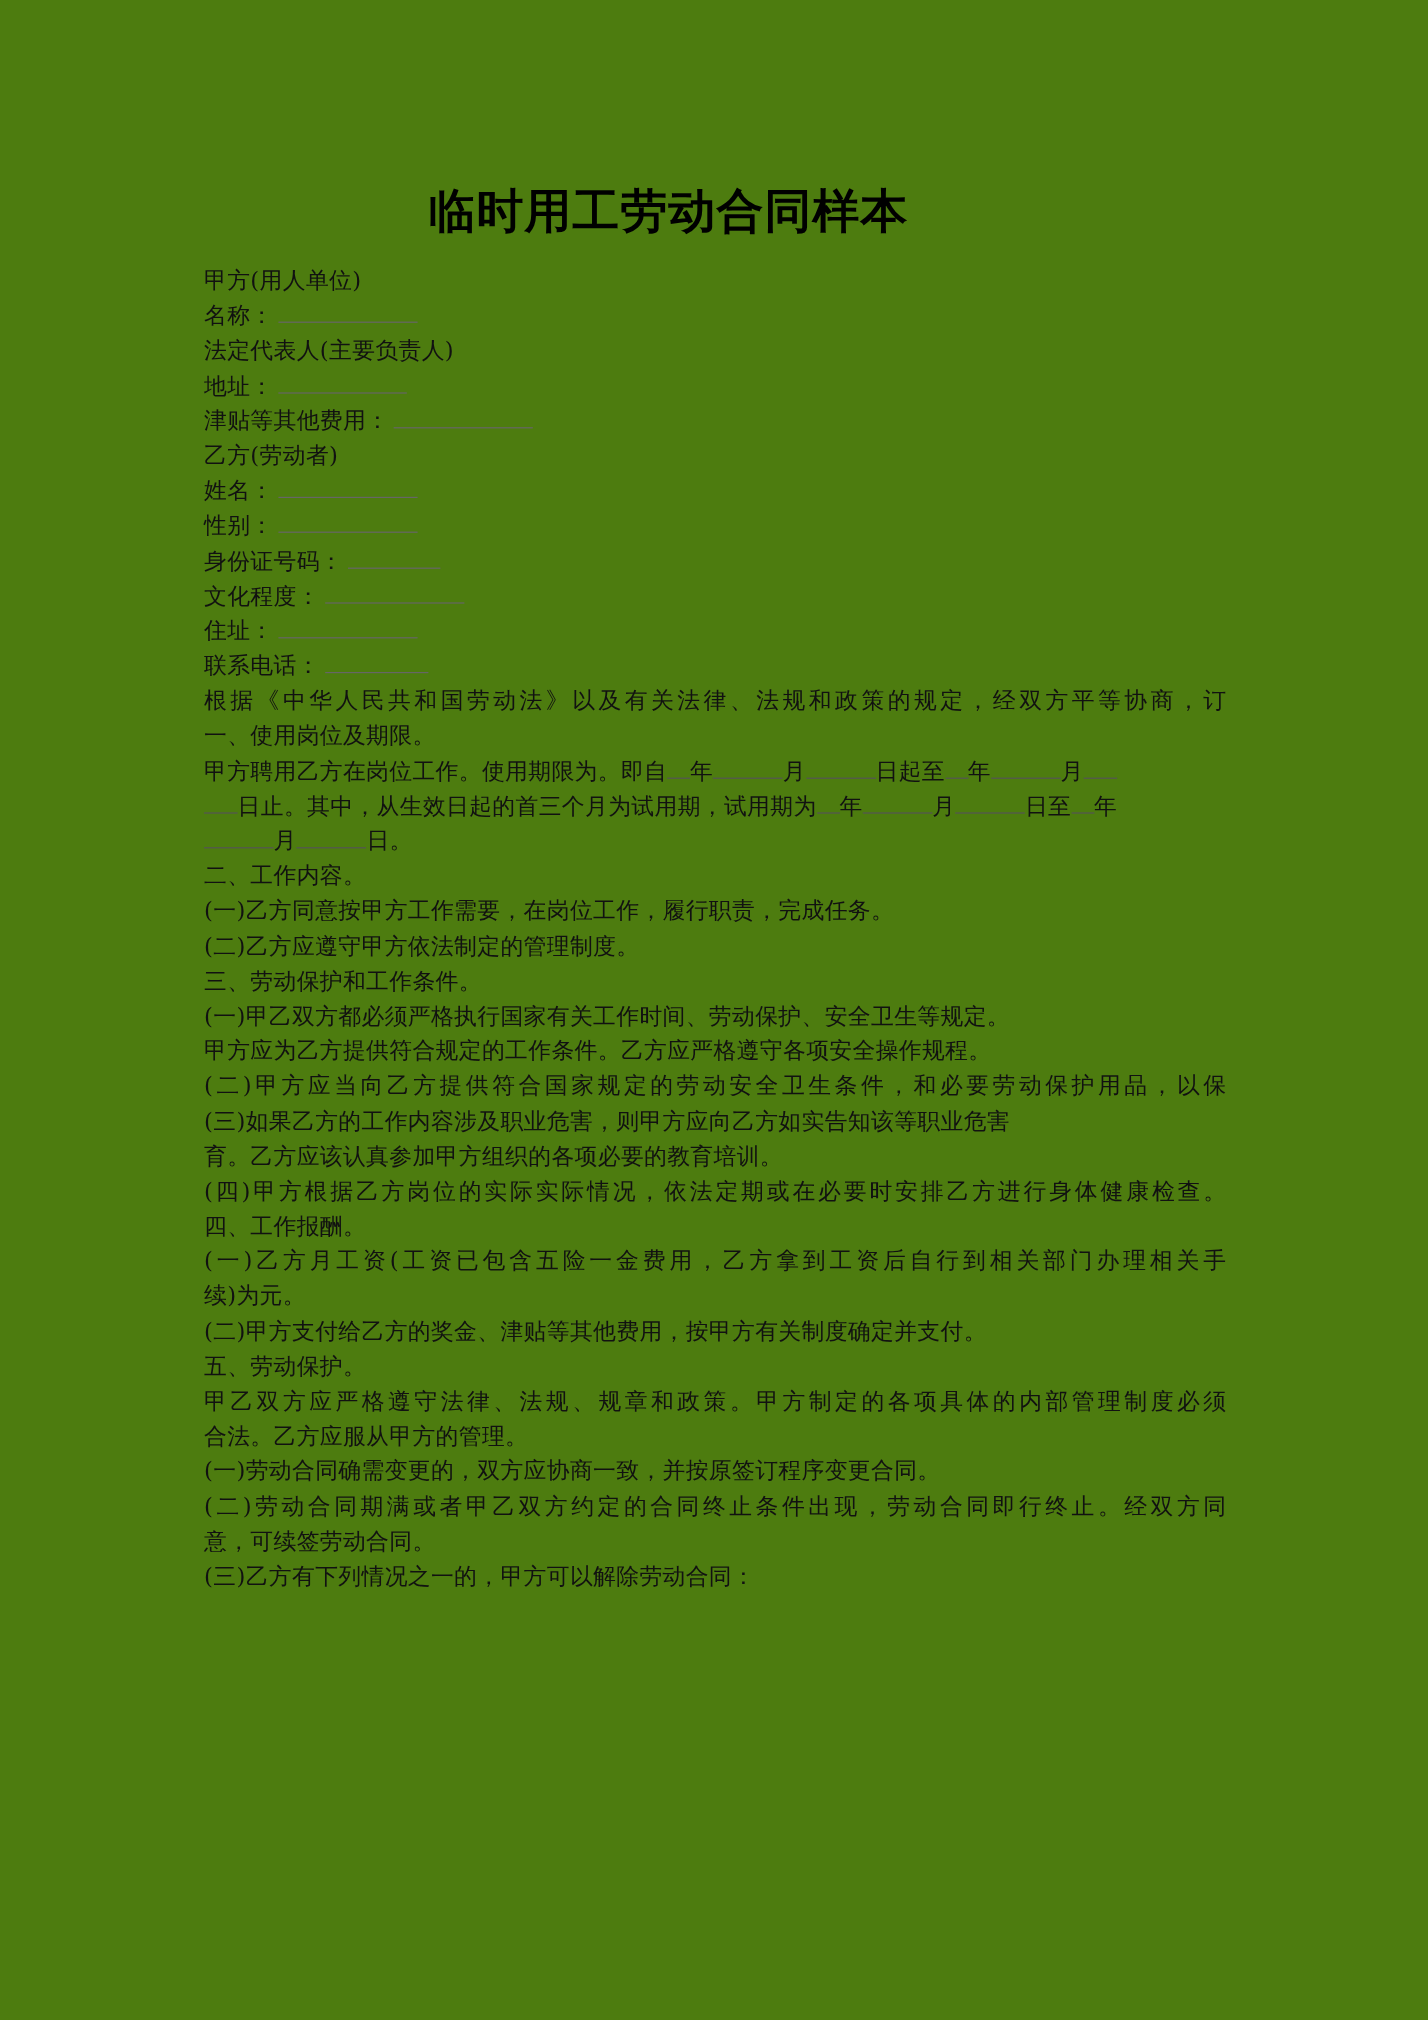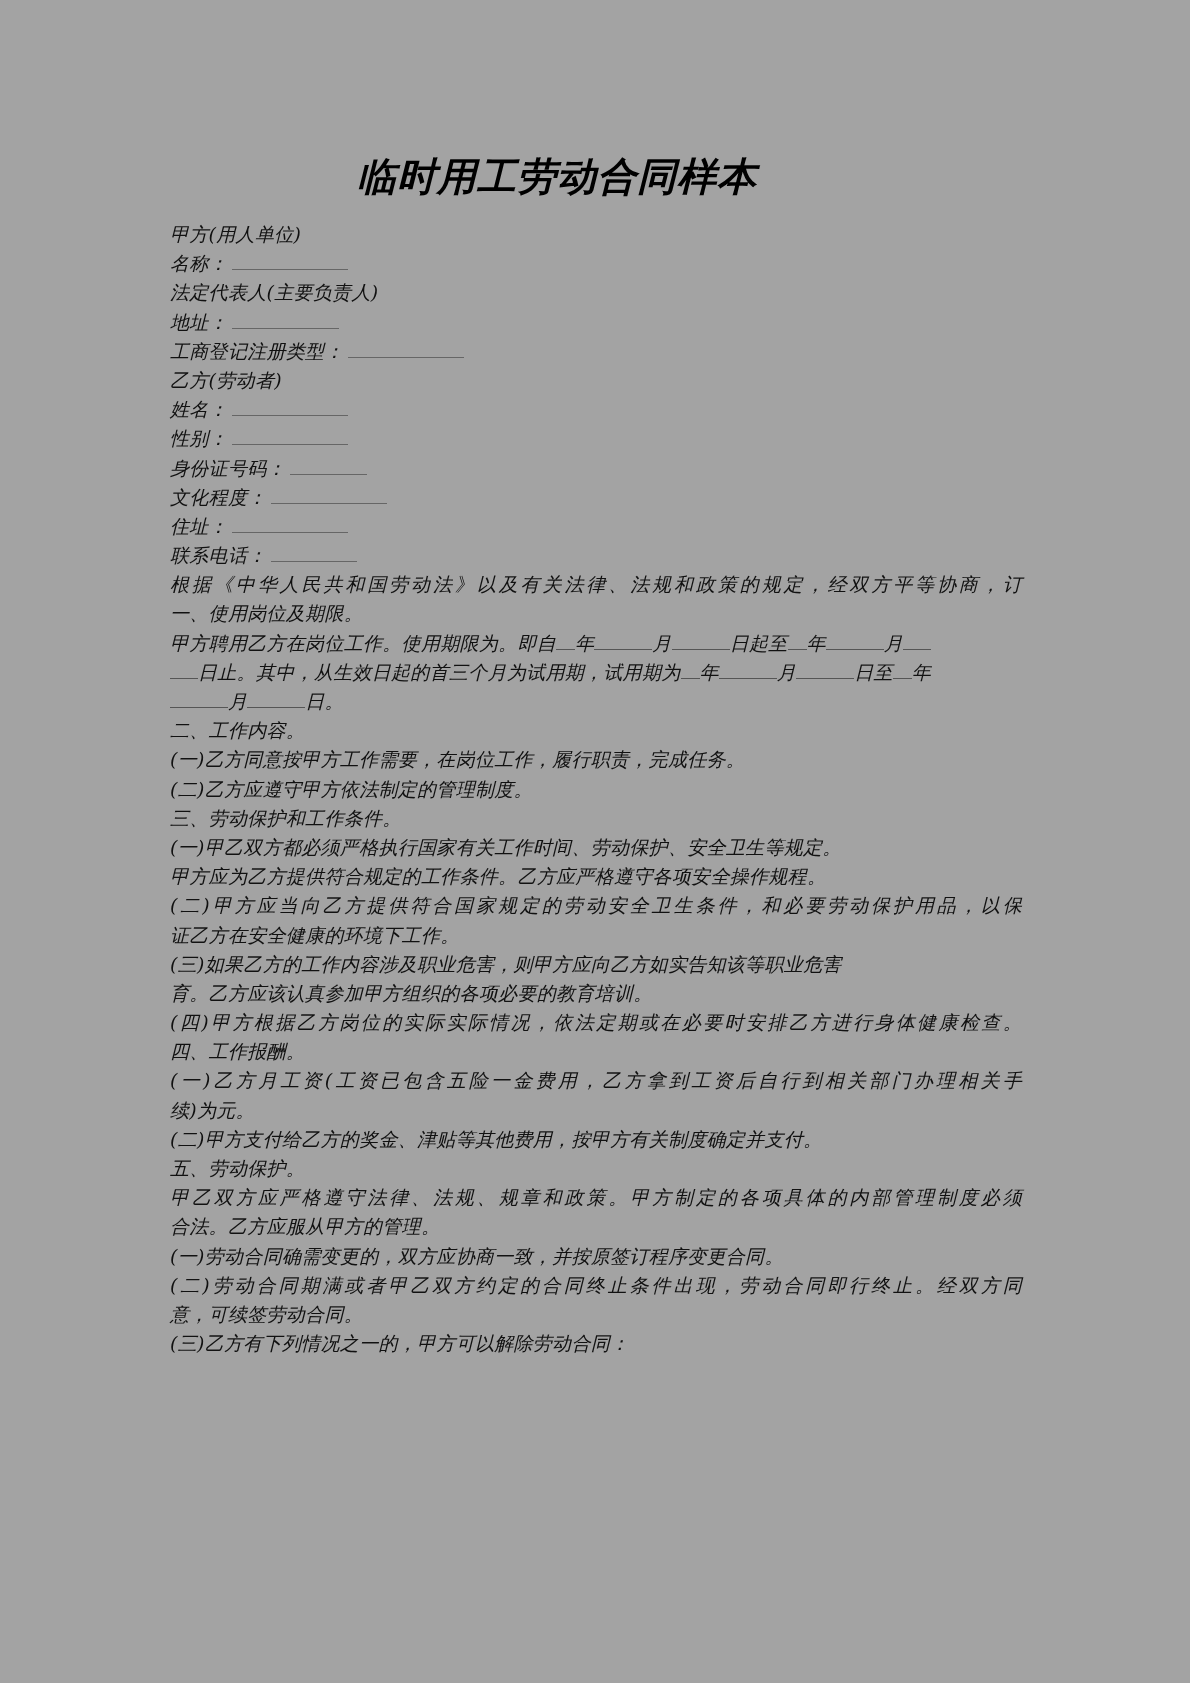--- a/index.html
+++ b/index.html
@@ -14,22 +14,21 @@
       overflow: hidden;
       font-family: "DejaVu Serif", "Liberation Serif", serif;
       color: #111111;
     }
     .page {
       position: absolute;
       left: 0;
       top: 0;
       width: 1190px;
       height: 1683px;
-      background: #a3a3a3;
-      font-style: italic;
+      background: #4d7c0f;
     }
     .title {
       position: absolute;
       left: 0;
       width: 1114px;
       top: 152px;
       text-align: center;
       font-family: "DejaVu Sans", "Liberation Sans", sans-serif;
       font-size: 39px;
       font-weight: bold;
@@ -81,21 +80,21 @@
 
     <div class="line">甲方(用人单位)</div>
     <div class="line">
       <span>名称：</span><span class="field-blank" style="width:116px"></span>
     </div>
     <div class="line">法定代表人(主要负责人)</div>
     <div class="line">
       <span>地址：</span><span class="field-blank" style="width:107px"></span>
     </div>
     <div class="line">
-      <span>工商登记注册类型：</span><span class="field-blank" style="width:116px"></span>
+      <span>津贴等其他费用：</span><span class="field-blank" style="width:116px"></span>
     </div>
 
     <div class="line">乙方(劳动者)</div>
     <div class="line">
       <span>姓名：</span><span class="field-blank" style="width:116px"></span>
     </div>
     <div class="line">
       <span>性别：</span><span class="field-blank" style="width:116px"></span>
     </div>
     <div class="line">
@@ -125,21 +124,20 @@
     </div>
 
     <div class="line">二、工作内容。</div>
     <div class="line">(一)乙方同意按甲方工作需要，在岗位工作，履行职责，完成任务。</div>
     <div class="line">(二)乙方应遵守甲方依法制定的管理制度。</div>
 
     <div class="line">三、劳动保护和工作条件。</div>
     <div class="line">(一)甲乙双方都必须严格执行国家有关工作时间、劳动保护、安全卫生等规定。</div>
     <div class="line">甲方应为乙方提供符合规定的工作条件。乙方应严格遵守各项安全操作规程。</div>
     <div class="line justify">(二)甲方应当向乙方提供符合国家规定的劳动安全卫生条件，和必要劳动保护用品，以保</div>
-    <div class="line">证乙方在安全健康的环境下工作。</div>
     <div class="line">(三)如果乙方的工作内容涉及职业危害，则甲方应向乙方如实告知该等职业危害</div>
     <div class="line">育。乙方应该认真参加甲方组织的各项必要的教育培训。</div>
     <div class="line justify">(四)甲方根据乙方岗位的实际实际情况，依法定期或在必要时安排乙方进行身体健康检查。</div>
 
     <div class="line">四、工作报酬。</div>
     <div class="line justify">(一)乙方月工资(工资已包含五险一金费用，乙方拿到工资后自行到相关部门办理相关手</div>
     <div class="line">续)为元。</div>
     <div class="line">(二)甲方支付给乙方的奖金、津贴等其他费用，按甲方有关制度确定并支付。</div>
 
     <div class="line">五、劳动保护。</div>

